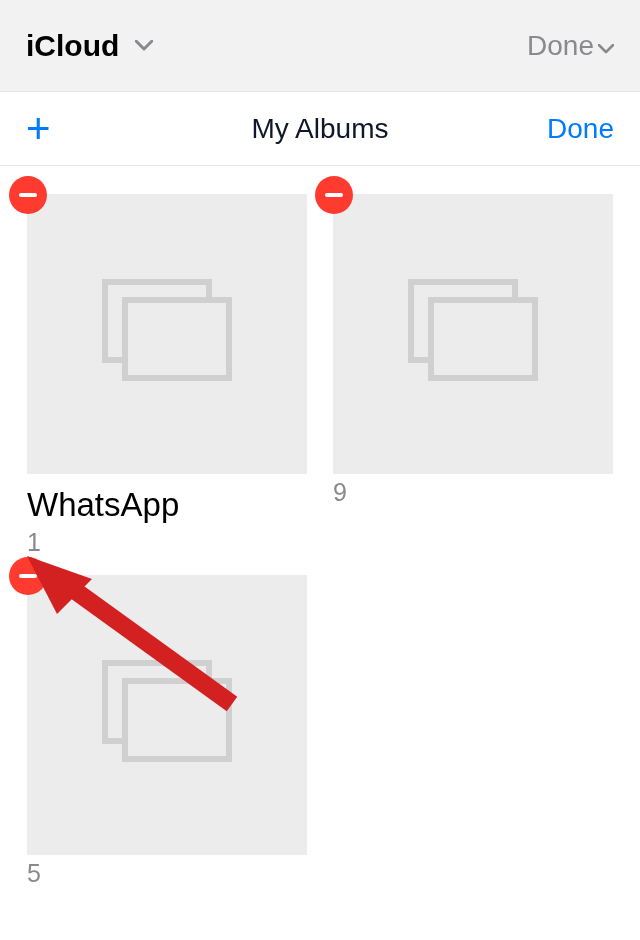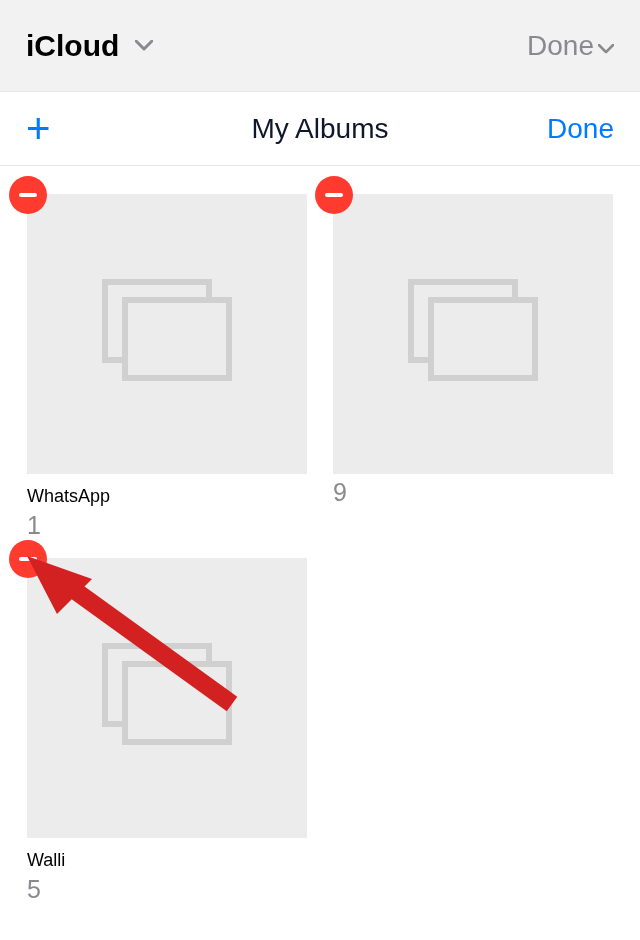--- a/index.html
+++ b/index.html
@@ -138,21 +138,21 @@
       left: 0;
     }
     .ph-front {
       width: 110px;
       height: 84px;
       top: 18px;
       left: 20px;
       background: #ececec;
     }
     .album-name {
-      font-size: 18px;
+      font-size: 33px;
       color: #000;
       margin-top: 12px;
     }
     .album-count {
       font-size: 25px;
       color: #8a8a8e;
       margin-top: 4px;
     }
     .arrow-annotation {
       position: absolute;
@@ -224,21 +224,20 @@
   <div class="album-card">
     <div class="album-thumb">
       <div class="delete-badge">
         <span class="minus"></span>
       </div>
       <div class="placeholder-icon">
         <div class="ph-rect ph-back"></div>
         <div class="ph-rect ph-front"></div>
       </div>
     </div>
-    <div class="album-name">Walli</div>
     <div class="album-count">5</div>
   </div>
 
 </div>
 
 <div class="arrow-annotation">
   <svg width="230" height="180" viewBox="0 0 230 180">
     <defs>
       <marker id="arrowhead" markerWidth="8" markerHeight="8" refX="2" refY="4" orient="auto">
         <polygon points="0 0, 8 4, 0 8" fill="#d32020"></polygon>

